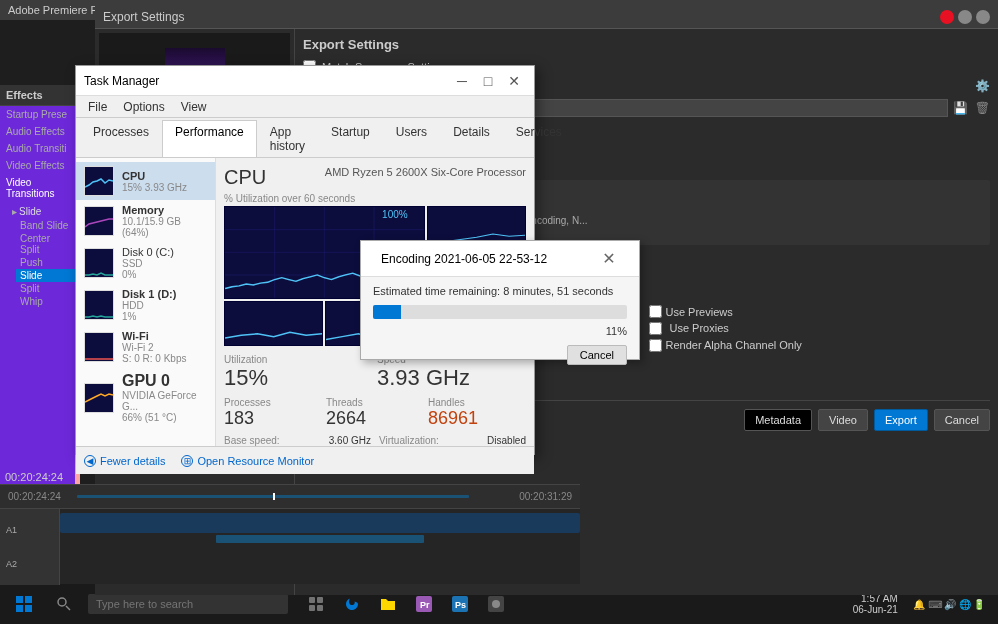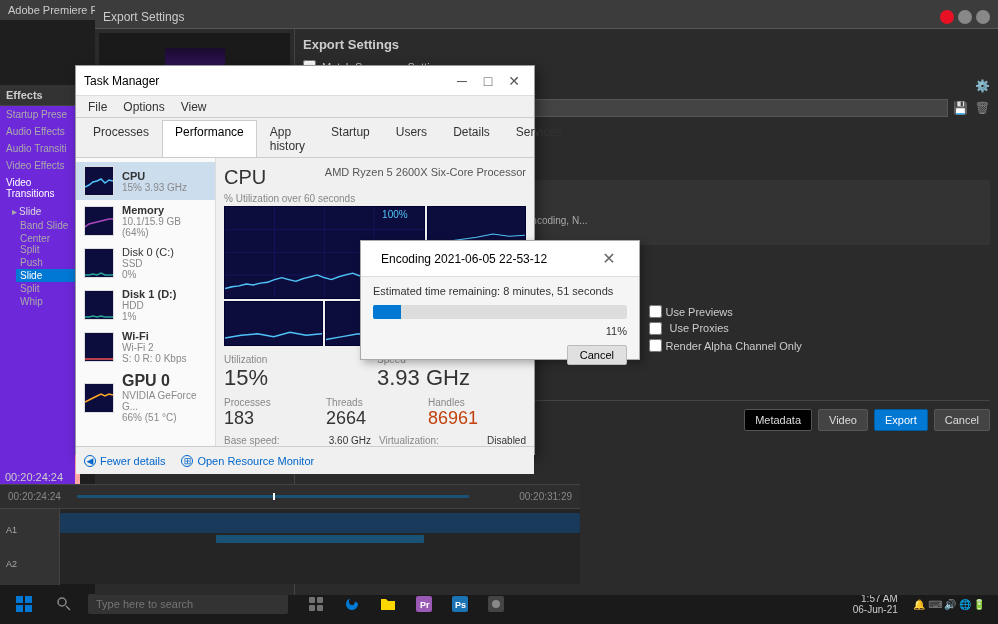--- a/index.html
+++ b/index.html
@@ -231,21 +231,21 @@
           <span style="color:#ccc;">Import Info Project</span>
         </label>
         <label style="display:flex;align-items:flex-start;gap:8px;">
           <input type="checkbox" style="">
           <span style="color:#ccc;">Use Proxies</span>
         </label>
         <label style="display:flex;align-items:center;gap:4px;">
           <input type="checkbox" style="">
           <span style="color:#ccc;">Set Start Timecode: 00:00:00:00</span>
         </label>
-        <label style="display:flex;align-items:center;gap:4px;">
+        <label style="display:flex;gap:4px;">
           <input type="checkbox" style="">
           <span style="color:#ccc;">Render Alpha Channel Only</span>
         </label>
       </div>
       <div style="display:flex;align-items:center;gap:6px;margin-bottom:8px;">
         <span style="color:#aaa;font-size:11px;">Time Interpolation:</span>
         <span style="color:#ccc;font-size:11px;">Frame Sampling</span>
       </div>
       <div style="color:#aaa;font-size:11px;margin-bottom:8px;">Estimated File Size: 1589 MB</div>
 

